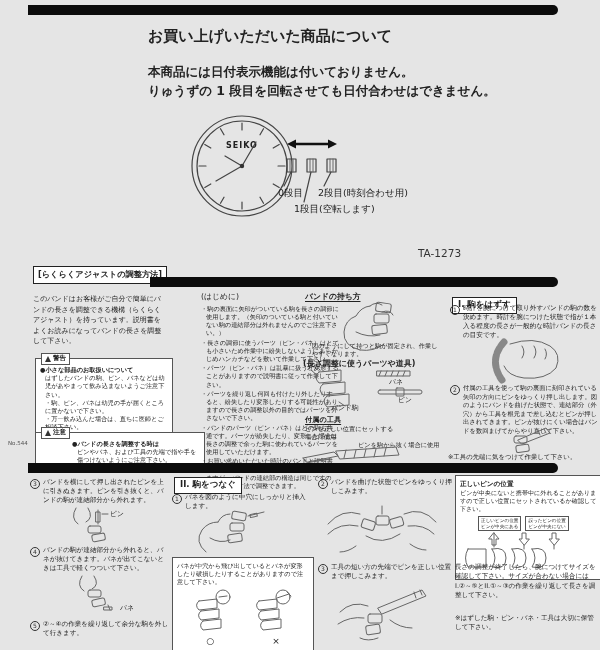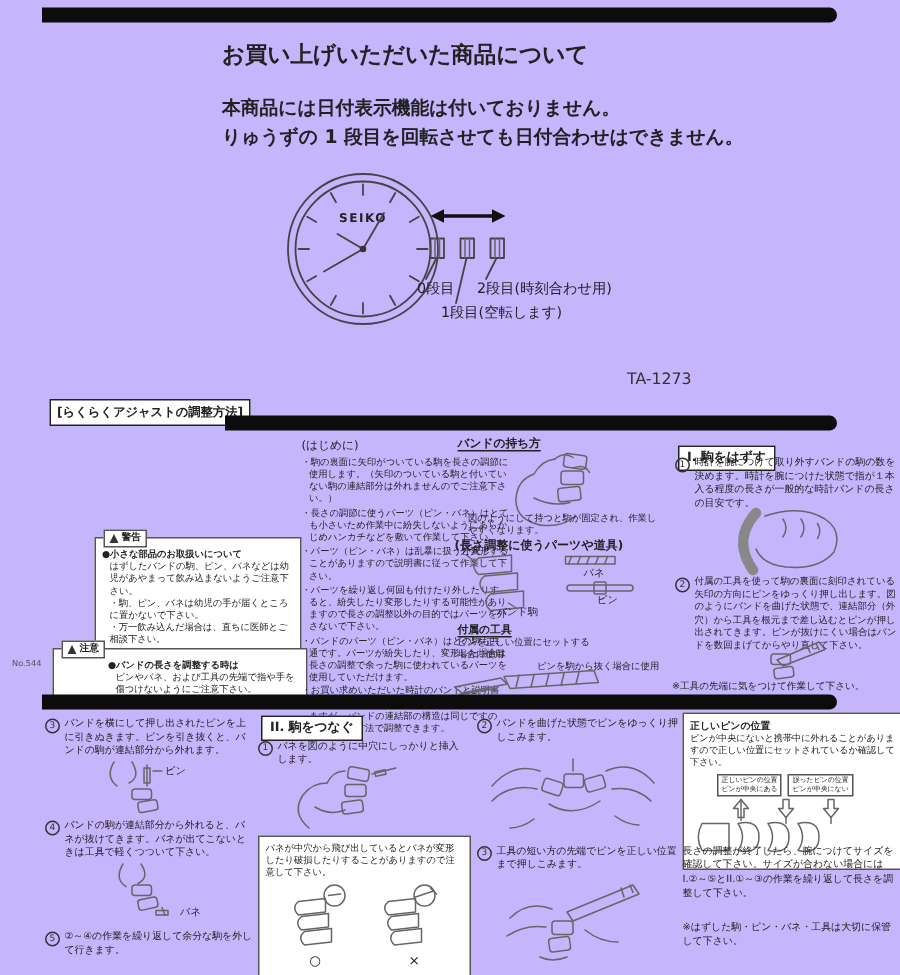--- a/index.html
+++ b/index.html
@@ -1,17 +1,17 @@
 <!DOCTYPE html>
 <html><head>
 <meta charset="utf-8">
 <style>
   html,body { margin:0; padding:0; background:#fff; }
   #page {
-    position:relative; width:600px; height:650px; background:#c4b5fd; overflow:hidden;
+    position:relative; width:600px; height:650px; background:#e5e5e5; overflow:hidden;
     font-family:"DejaVu Sans","Liberation Sans",sans-serif; color:#222;
     -webkit-font-smoothing:antialiased;
   }
   .abs { position:absolute; }
   .bar { position:absolute; height:10px; background:#0c0c0c; border-radius:0 6px 6px 0; }
   .jp { line-height:1.4; letter-spacing:0; }
   .b { font-weight:bold; }
   .secbox { display:inline-block; border:1.2px solid #222; background:#fff; padding:1px 5px 2px; font-weight:bold; font-size:8.5px; white-space:nowrap; }
   .hdrbox { display:inline-block; border:1.3px solid #222; background:#fff; padding:2px 4px 3px; font-weight:bold; font-size:9.5px; white-space:nowrap; }
   .step { display:flex; gap:3px; align-items:flex-start; }
@@ -87,22 +87,23 @@
   </svg>
   <div class="abs jp" style="left:278px; top:186px; font-size:9.5px;">0段目</div>
   <div class="abs jp" style="left:318px; top:186px; font-size:9.5px;">2段目(時刻合わせ用)</div>
   <div class="abs jp" style="left:294px; top:202px; font-size:9.5px;">1段目(空転します)</div>
 
   <div class="abs jp" style="left:418px; top:246px; font-size:10.5px; color:#333;">TA-1273</div>
 
   <div class="abs hdrbox" style="left:33px; top:266px; font-size:8.2px;">[らくらくアジャストの調整方法]</div>
   <div class="bar" style="left:150px; top:277px; width:408px;"></div>
 
-
-  <div class="wbox" style="left:35px; top:358px; width:128px;margin-left:28px;">
+  <div class="abs jp" style="left:33px; top:294px; width:133px; font-size:7px; line-height:1.5;">このバンドはお客様がご自分で簡単にバンドの長さを調整できる機構（らくらくアジャスト）を持っています。説明書をよくお読みになってバンドの長さを調整して下さい。</div>
+
+  <div class="wbox" style="left:35px; top:358px; width:128px;">
     <div class="wtab">
       <span class="tri"></span>
       <span>警告</span>
     </div>
     <div class="jp tiny b">●小さな部品のお取扱いについて</div>
     <div class="jp tiny" style="padding-left:5px;">はずしたバンドの駒、ピン、バネなどは幼児があやまって飲み込まないようご注意下さい。</div>
     <div class="jp tiny" style="padding-left:5px;">・駒、ピン、バネは幼児の手が届くところに置かないで下さい。</div>
     <div class="jp tiny" style="padding-left:5px;">・万一飲み込んだ場合は、直ちに医師とご相談下さい。</div>
   </div>
 

